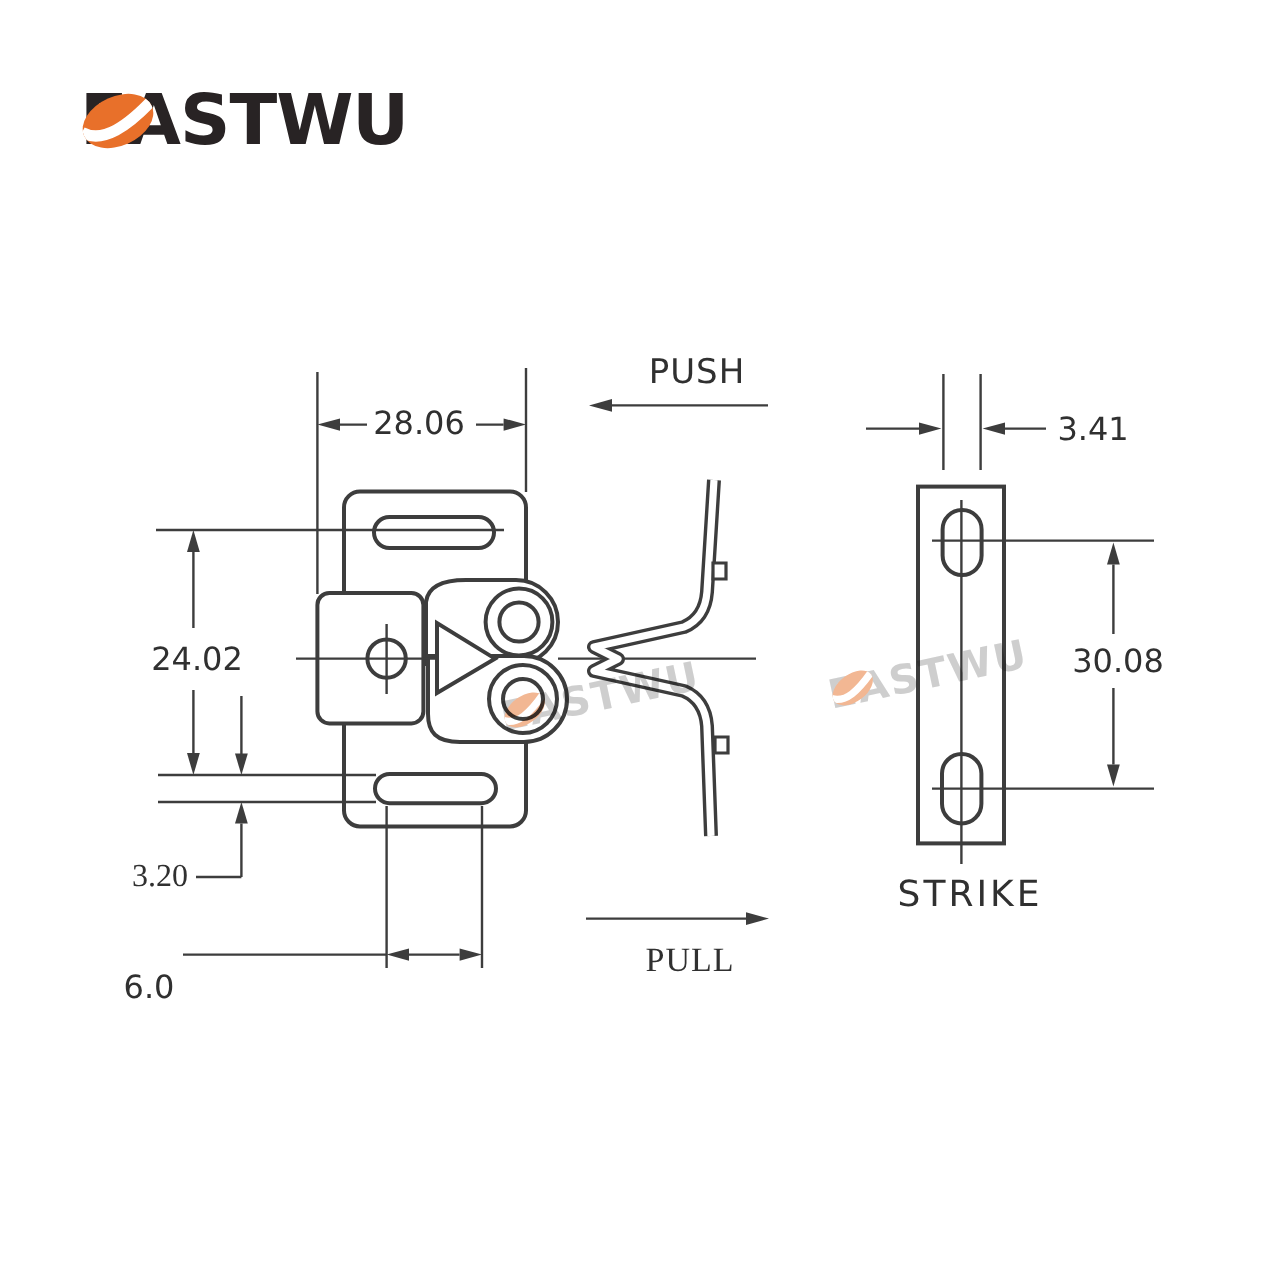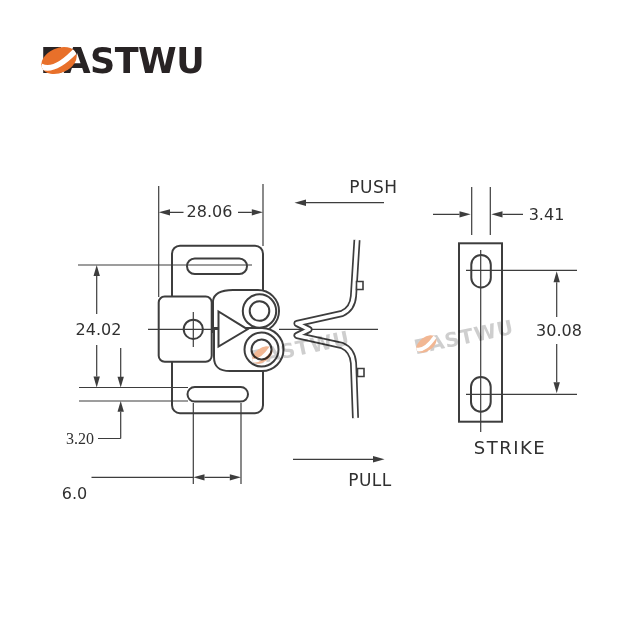--- a/index.html
+++ b/index.html
@@ -6,21 +6,21 @@
   #canvas{position:relative;width:640px;height:640px;background:#ffffff;overflow:hidden;
           font-family:"DejaVu Sans","Liberation Sans",sans-serif;}
   svg{position:absolute;left:0;top:0;}
   
   .logo{position:absolute;left:40px;top:44px;display:flex;align-items:center;gap:6px;}
   .logo-text{font-size:35px;font-weight:bold;letter-spacing:-.5px;color:#282324;line-height:34px;}
   
   .dim{position:absolute;transform:translate(-50%,-50%);color:#303030;font-size:16px;
        white-space:nowrap;line-height:1;}
   .lbl{position:absolute;transform:translate(-50%,-50%);color:#303030;font-size:17px;
-       white-space:nowrap;line-height:1;letter-spacing:.5px;margin-left:25px;}
+       white-space:nowrap;line-height:1;letter-spacing:.5px;}
   .lbl-strike{font-size:18px;letter-spacing:1.5px;}
   
   .wm{position:absolute;display:flex;align-items:center;gap:5px;transform:translate(-50%,-50%) rotate(-12deg);
       mix-blend-mode:multiply;opacity:.85;}
   .wm-text{font-size:20px;font-weight:bold;color:#c6c6c6;letter-spacing:1px;line-height:1;}
 </style>
 </head>
 <body>
 
 <div id="canvas">
@@ -143,21 +143,21 @@
             <ellipse cx="20" cy="17" rx="19.5" ry="13" transform="rotate(-24 20 17)"></ellipse>
           </clipPath>
         </defs>
       <ellipse cx="20" cy="17" rx="19.5" ry="13" transform="rotate(-24 20 17)" fill="#e8702a"></ellipse>
       <path d="M1,23 C12,29 25,20 39,5" stroke="#ffffff" stroke-width="6" fill="none" clip-path="url(#logoclip)"></path>
     </svg>
     <span class="logo-text">EASTWU</span>
   </div>
 
   <span class="lbl" style="left:348.5px;top:187px;">PUSH</span>
-  <span class="lbl" style="left:345px;top:480px;">PULL</span>
+  <span class="lbl" style="left:345px;top:480px;font-family:Liberation Serif, serif;">PULL</span>
   <span class="lbl lbl-strike" style="left:485px;top:447.5px;text-align:center;">STRIKE</span>
 
   <span class="dim" style="left:209.5px;top:211.5px;">28.06</span>
   <span class="dim" style="left:98.5px;top:329.5px;">24.02</span>
   <span class="dim" style="left:80px;top:438.5px;font-family:Liberation Serif, serif;">3.20</span>
   <span class="dim" style="left:74.5px;top:477.5px;margin-top:16px;">6.0</span>
   <span class="dim" style="left:546.5px;top:214.5px;">3.41</span>
   <span class="dim" style="left:559px;top:330.5px;">30.08</span>
 
 </div>

